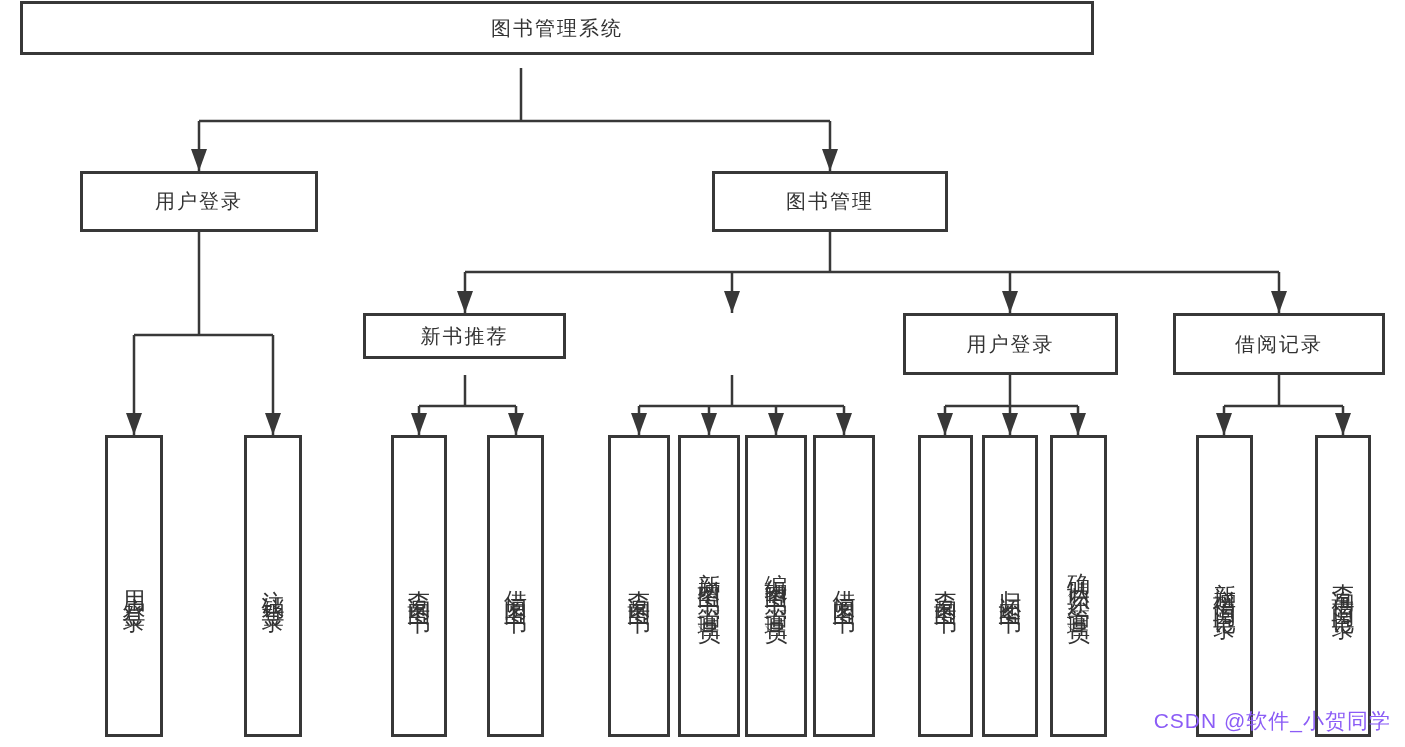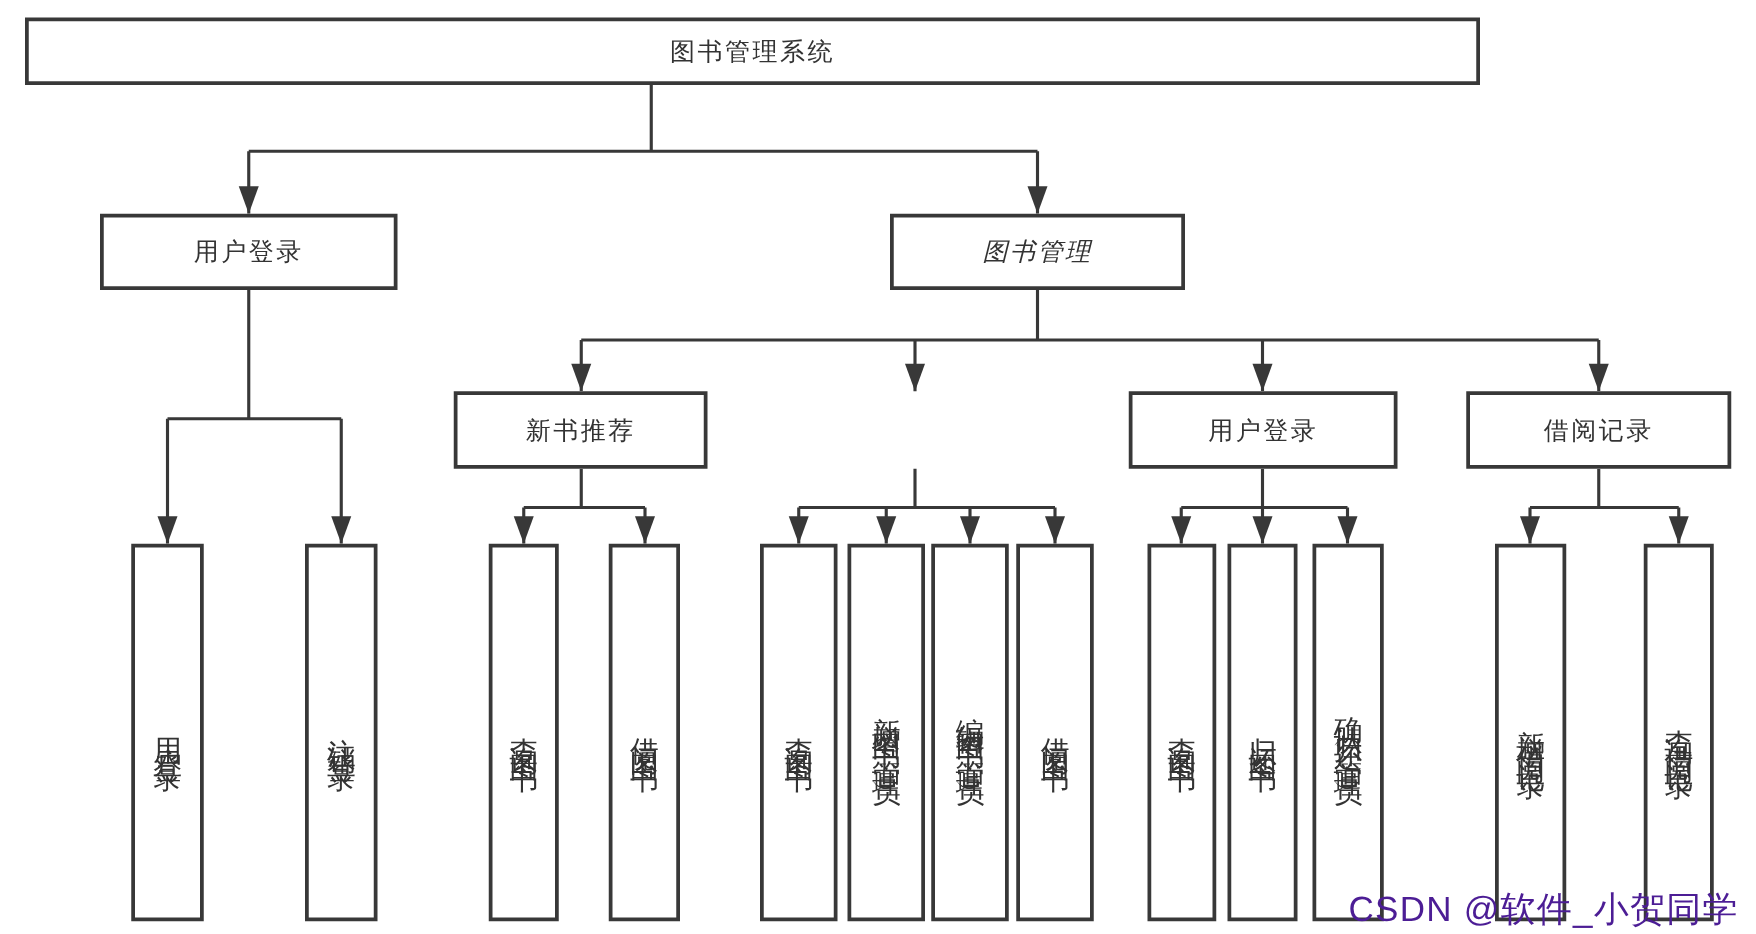--- a/index.html
+++ b/index.html
@@ -31,23 +31,23 @@
     writing-mode: vertical-rl;
     text-orientation: mixed;
     font-size: 23px;
     letter-spacing: 7px;
     line-height: 1;
     white-space: nowrap;
   }
   .watermark {
     position: absolute;
     right: 14px;
-    bottom: 0;
-    font-size: 28px;
-    color: #4c1d95;
+    bottom: 12px;
+    font-size: 21px;
+    color: #8b5cf6;
     letter-spacing: 1px;
     z-index: 5;
     white-space: nowrap;
   }
 </style>
 </head>
 <body>
 
 <div class="stage">
 
@@ -80,32 +80,32 @@
     <path d="M1010,375 V406 M945,406 H1078 M945,406 V435 M1010,406 V435 M1078,406 V435"></path>
     <polygon points="937,413 953,413 945,435" fill="#383838" stroke="none"></polygon>
     <polygon points="1002,413 1018,413 1010,435" fill="#383838" stroke="none"></polygon>
     <polygon points="1070,413 1086,413 1078,435" fill="#383838" stroke="none"></polygon>
 
     <path d="M1279,375 V406 M1224,406 H1343 M1224,406 V435 M1343,406 V435"></path>
     <polygon points="1216,413 1232,413 1224,435" fill="#383838" stroke="none"></polygon>
     <polygon points="1335,413 1351,413 1343,435" fill="#383838" stroke="none"></polygon>
   </svg>
 
-  <div class="node hbox" style="left:20px; top:14px; width:1164px; height:54px;">
+  <div class="node hbox" style="left:20px; top:1px; width:1074px; height:54px;">
     <span>图书管理系统</span>
   </div>
 
   <div class="node hbox" style="left:80px; top:171px; width:238px; height:61px;">
     <span>用户登录</span>
   </div>
-  <div class="node hbox" style="left:712px; top:171px; width:236px; height:61px;font-style:italic;">
+  <div class="node hbox" style="left:712px; top:171px; width:236px; height:61px;">
     <span>图书管理</span>
   </div>
 
-  <div class="node hbox" style="left:363px; top:313px; width:203px; height:62px;">
+  <div class="node hbox" style="left:363px; top:313px; width:203px; height:46px;">
     <span>新书推荐</span>
   </div>
   <div class="node hbox" style="left:903px; top:313px; width:215px; height:62px;">
     <span>用户登录</span>
   </div>
   <div class="node hbox" style="left:1173px; top:313px; width:212px; height:62px;">
     <span>借阅记录</span>
   </div>
 
   <div class="node vbox" style="left:105px; top:435px; width:58px; height:302px;">

